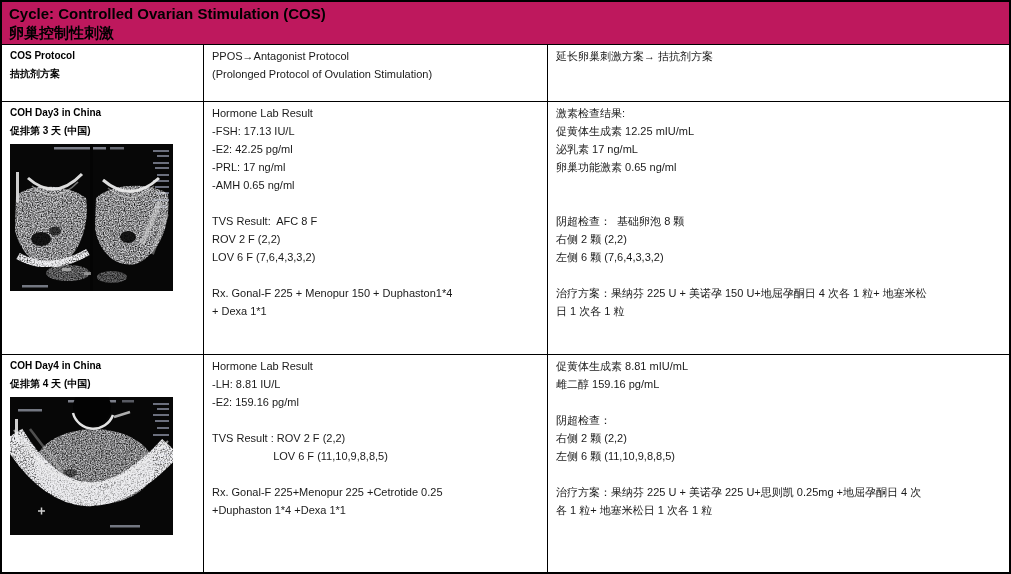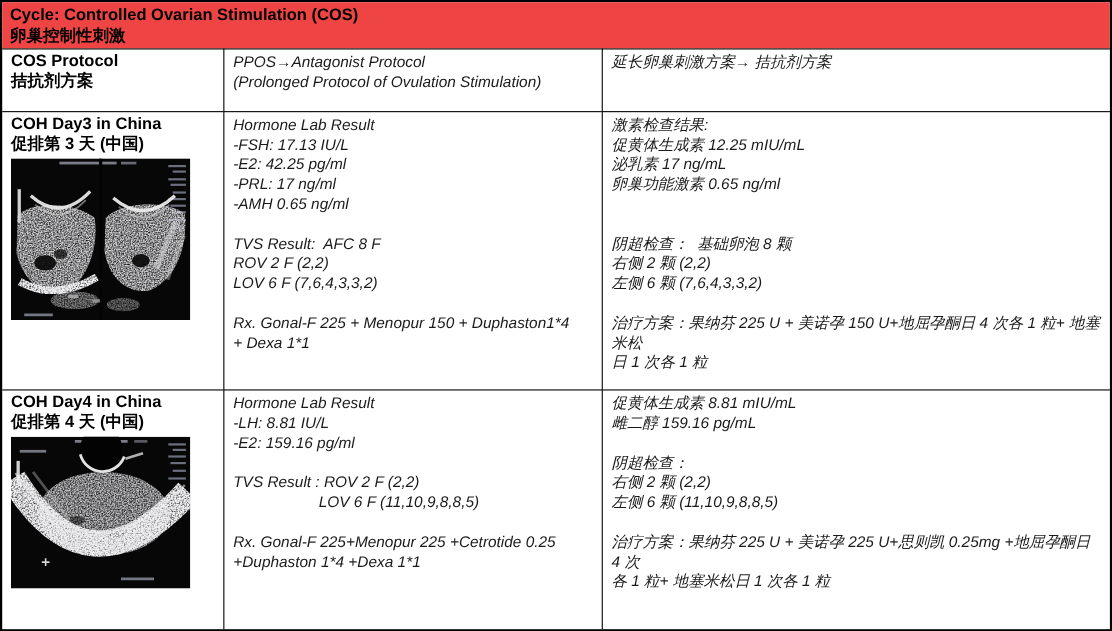--- a/index.html
+++ b/index.html
@@ -18,30 +18,30 @@
     overflow:hidden;
   }
   .hdr .h-line{font-size:15px;font-weight:bold;line-height:19px;color:#000;white-space:pre-wrap;}
   .cell{
     border-top:1px solid #000;
     padding:2px 8px 0 8px;
     overflow:hidden;
     box-sizing:border-box;
   }
   .c2,.c3{border-left:1px solid #000;}
-  .lbl{font-size:15px;font-weight:bold;line-height:18px;color:#000;white-space:pre-wrap;}
-  .line{font-size:14px;line-height:18px;min-height:18px;white-space:pre-wrap;font-style:italic;}
+  .lbl{font-size:10px;font-weight:bold;line-height:18px;color:#000;white-space:pre-wrap;}
+  .line{font-size:11px;line-height:18px;min-height:18px;white-space:pre-wrap;}
   .us-img{display:block;margin:4px 0 0 0;}
 </style>
 </head>
 <body>
 
 <div class="doc">
 
-  <div class="hdr" style="background-color: #ef4444;">
+  <div class="hdr" style="background-color: #be185d;">
     <div class="h-line">Cycle: Controlled Ovarian Stimulation (COS)</div>
     <div class="h-line">卵巢控制性刺激</div>
   </div>
 
   <div class="cell c1">
     <div class="lbl">COS Protocol</div>
     <div class="lbl">拮抗剂方案</div>
   </div>
   <div class="cell c2">
       <div class="line">PPOS→Antagonist Protocol</div>

